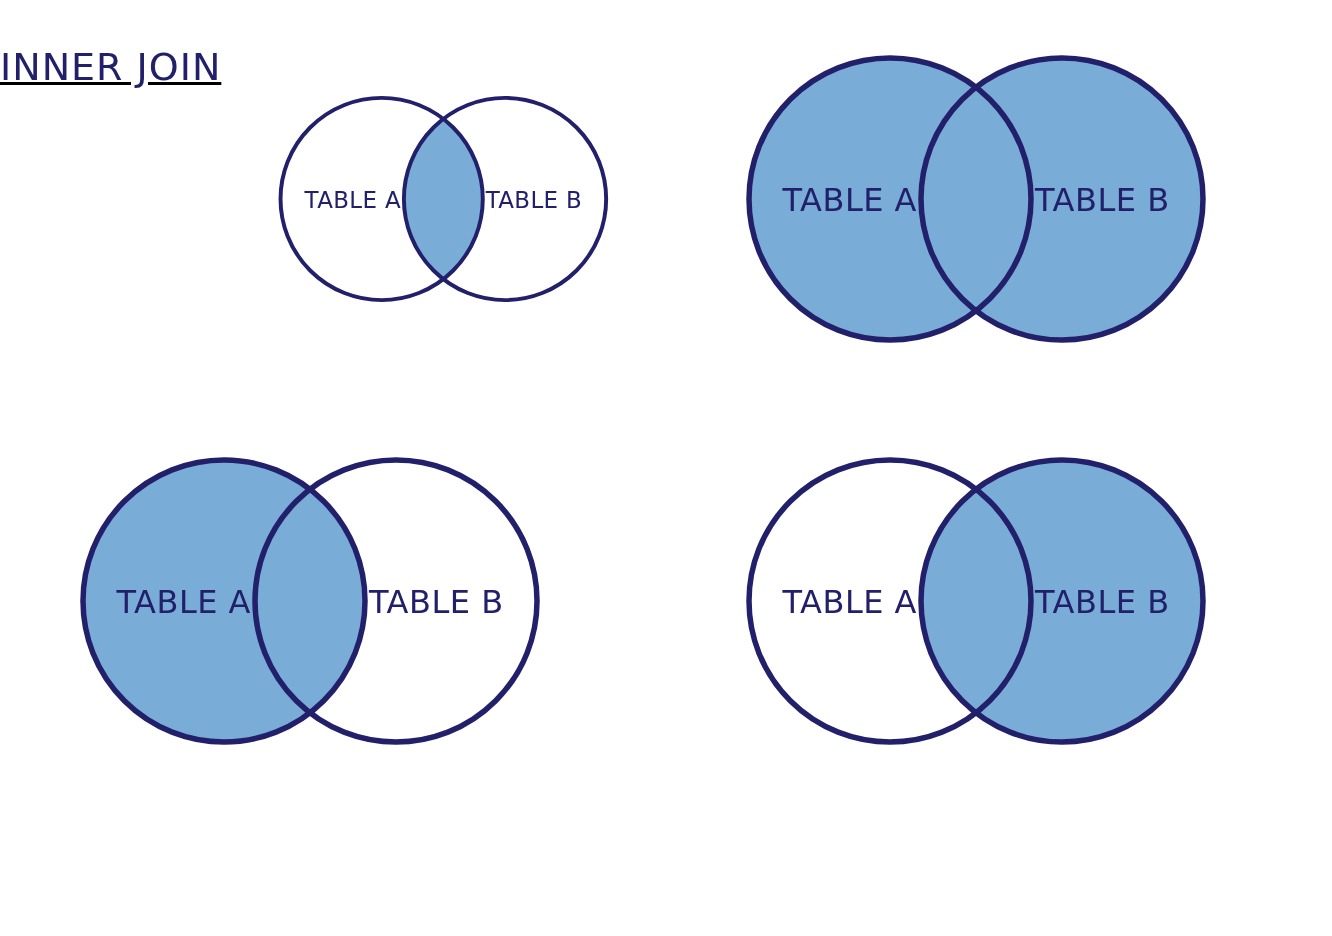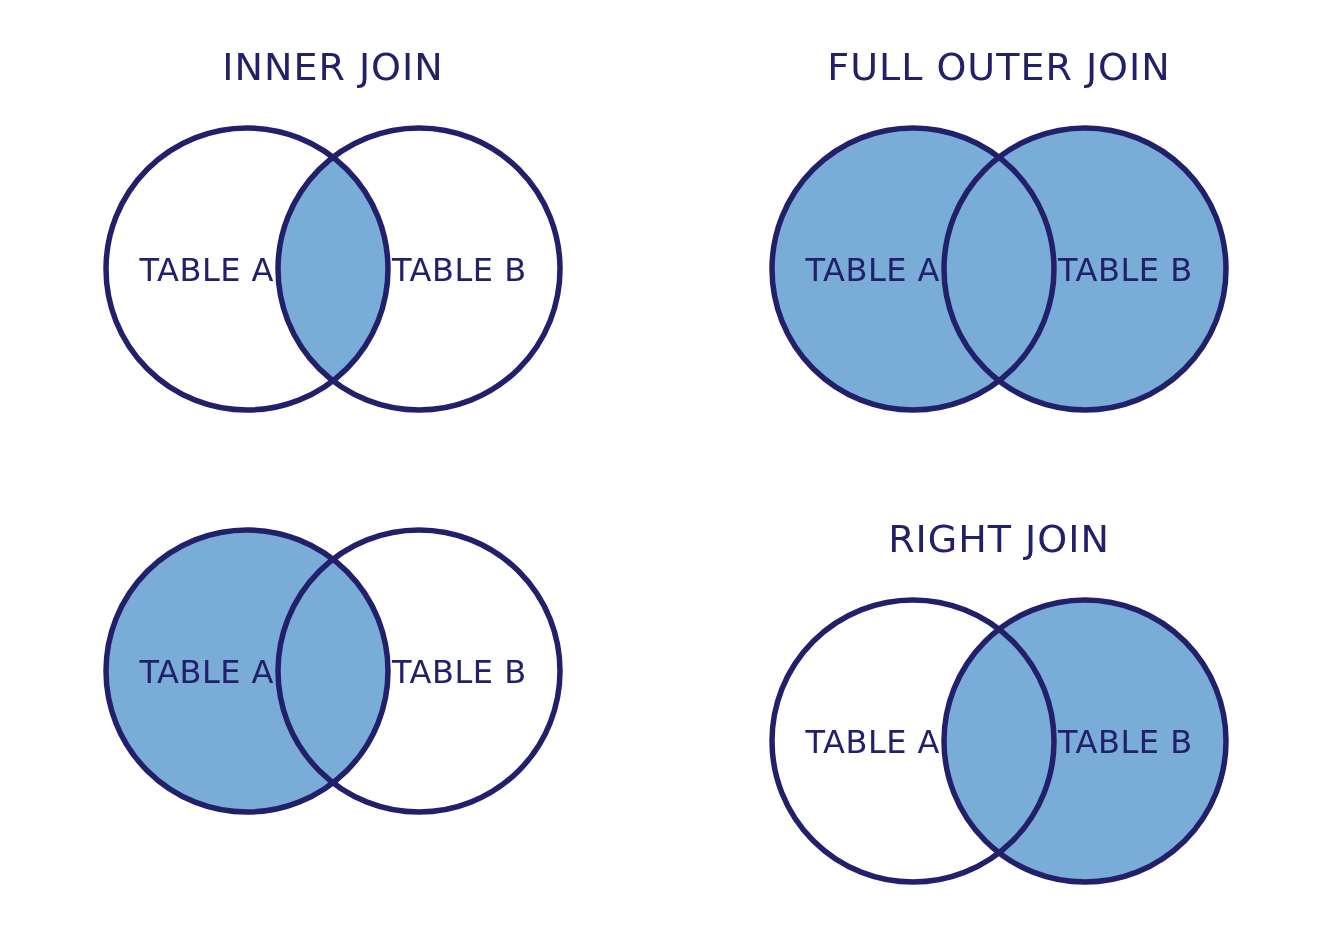--- a/index.html
+++ b/index.html
@@ -12,22 +12,22 @@
   .grid {
     display: grid;
     grid-template-columns: 666px 666px;
     grid-template-rows: auto auto;
     row-gap: 92px;
     padding-top: 44px;
     width: 1332px;
   }
   .panel {
     display: flex;
-    flex-direction: column;
-    align-items: center;
+    flex-direction: row;
+    text-decoration: underline;
   }
   .panel-title {
     font-size: 38px;
     line-height: 46px;
     letter-spacing: 1px;
     color: var(--ink, #22206a);
     margin-bottom: 24px;
     white-space: nowrap;
   }
   svg.venn { display: block; }
@@ -60,21 +60,20 @@
       <circle cx="396" cy="155" r="141" fill="#ffffff"></circle>
       <circle cx="396" cy="155" r="141" clip-path="url(#clipA0)" fill="#79add7"></circle>
       <circle class="outline" cx="224" cy="155" r="141"></circle>
       <circle class="outline" cx="396" cy="155" r="141"></circle>
       <text class="venn-label" x="251" y="167" text-anchor="end">TABLE A</text>
       <text class="venn-label" x="369" y="167" text-anchor="start">TABLE B</text>
     </svg>
   </div>
 
   <div class="panel">
-    <div class="panel-title">FULL OUTER JOIN</div>
     <svg class="venn" width="620" height="310" viewBox="0 0 620 310">
       <defs>
           <clipPath id="clipA1">
             <circle cx="224" cy="155" r="141"></circle>
           </clipPath>
         </defs>
       <circle cx="224" cy="155" r="141" fill="#79add7"></circle>
       <circle cx="396" cy="155" r="141" fill="#79add7"></circle>
       <circle cx="396" cy="155" r="141" clip-path="url(#clipA1)" fill="#79add7"></circle>
       <circle class="outline" cx="224" cy="155" r="141"></circle>
@@ -95,21 +94,20 @@
       <circle cx="396" cy="155" r="141" fill="#ffffff"></circle>
       <circle cx="396" cy="155" r="141" clip-path="url(#clipA2)" fill="#79add7"></circle>
       <circle class="outline" cx="224" cy="155" r="141"></circle>
       <circle class="outline" cx="396" cy="155" r="141"></circle>
       <text class="venn-label" x="251" y="167" text-anchor="end">TABLE A</text>
       <text class="venn-label" x="369" y="167" text-anchor="start">TABLE B</text>
     </svg>
   </div>
 
   <div class="panel">
-    <div class="panel-title">RIGHT JOIN</div>
     <svg class="venn" width="620" height="310" viewBox="0 0 620 310">
       <defs>
           <clipPath id="clipA3">
             <circle cx="224" cy="155" r="141"></circle>
           </clipPath>
         </defs>
       <circle cx="224" cy="155" r="141" fill="#ffffff"></circle>
       <circle cx="396" cy="155" r="141" fill="#79add7"></circle>
       <circle cx="396" cy="155" r="141" clip-path="url(#clipA3)" fill="#79add7"></circle>
       <circle class="outline" cx="224" cy="155" r="141"></circle>

